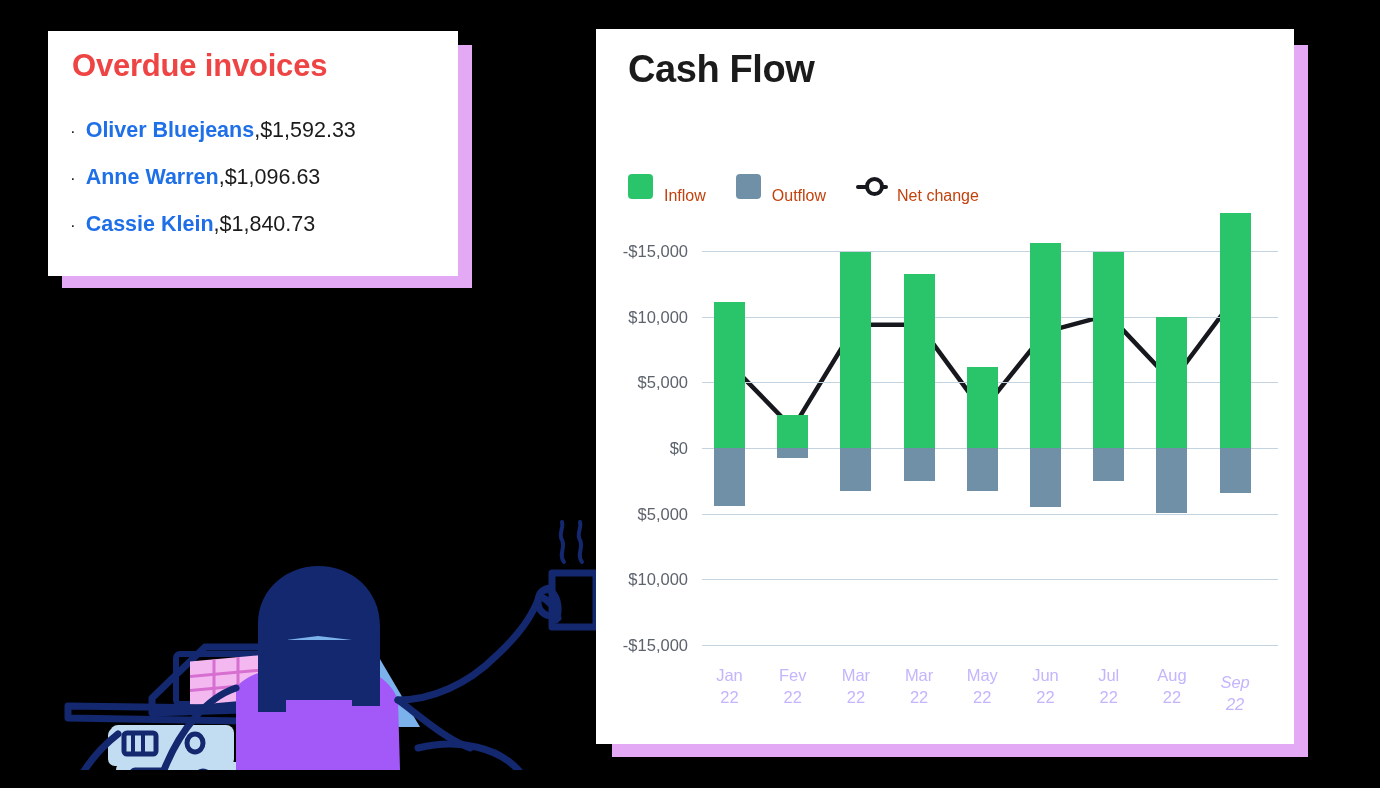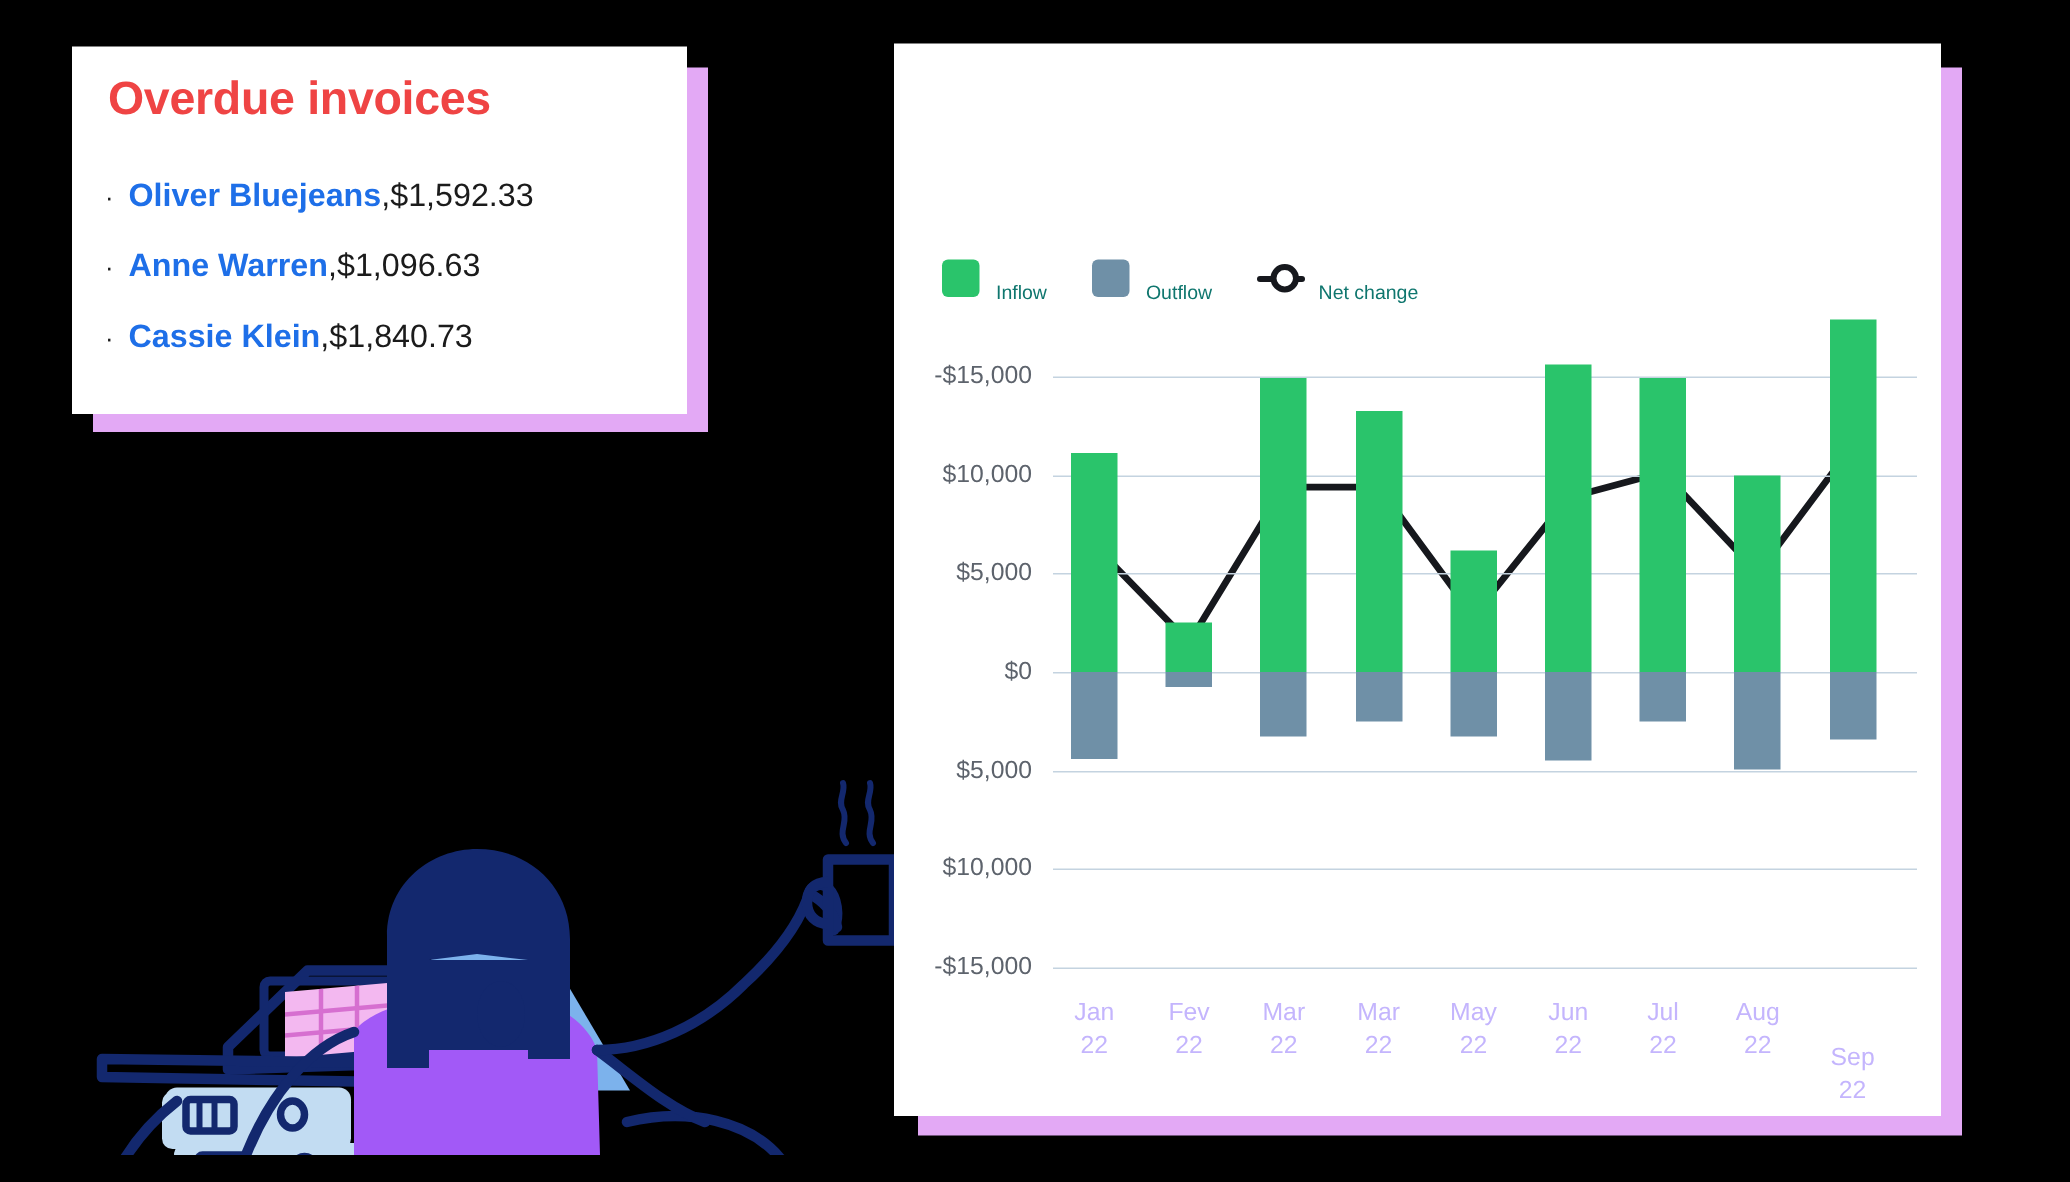--- a/index.html
+++ b/index.html
@@ -42,21 +42,21 @@
   }
   #cf-sub{
     position:absolute;left:628px;top:119px;
     font-size:19.5px;color:#33373d;white-space:nowrap;
   }
 
   
   #cf-legend{position:absolute;left:628px;top:168px;display:flex;align-items:center;}
   .lg-item{display:flex;align-items:center;margin-right:30px;}
   .lg-swatch{width:25px;height:25px;border-radius:4px;margin-right:11px;}
-  .lg-label{font-size:13px;color:#0f766e;white-space:nowrap;margin-top:19px;}
+  .lg-label{font-size:16px;color:#c2410c;white-space:nowrap;margin-top:19px;}
   .lg-mark{width:32px;height:22px;margin-right:9px;position:relative;}
   .lg-mark .bar{
     position:absolute;left:0;top:9.5px;width:32px;height:4px;background:#16181d;
     border-radius:2px;
   }
   .lg-mark .dot{
     position:absolute;left:9px;top:1.5px;width:11px;height:11px;border-radius:50%;
     background:#ffffff;border:4px solid #16181d;box-sizing:content-box;
   }
 
@@ -206,20 +206,21 @@
       <span class="inv-bullet">·</span>
       <span class="inv-name">Cassie Klein</span>
       <span>, </span>
       <span class="inv-amt">$1,840.73</span>
     </div>
   </div>
 
   <div class="shadow" id="cf-shadow"></div>
   <div class="card" id="cf-card"></div>
 
+  <div id="cf-title">Cash Flow</div>
 
   <div id="cf-legend">
     <div class="lg-item">
       <div class="lg-swatch" style="background:#2ac46b"></div>
       <span class="lg-label">Inflow</span>
     </div>
     <div class="lg-item">
       <div class="lg-swatch" style="background:#6f90a7"></div>
       <span class="lg-label">Outflow</span>
     </div>
@@ -302,19 +303,19 @@
         <div>22</div>
       </div>
       <div class="bar-in" style="left: 560.4px; top: 287.8px; width: 31px; height: 131.2px; background: rgb(42, 196, 107);"></div>
       <div class="bar-out" style="left: 560.4px; top: 419px; width: 31px; height: 64.944px; background: rgb(111, 144, 167);"></div>
       <div class="xtick" style="left: 545.9px; top: 634.8px;">
         <div>Aug</div>
         <div>22</div>
       </div>
       <div class="bar-in" style="left: 623.6px; top: 184.152px; width: 31px; height: 234.848px; background: rgb(42, 196, 107);"></div>
       <div class="bar-out" style="left: 623.6px; top: 419px; width: 31px; height: 44.608px; background: rgb(111, 144, 167);"></div>
-      <div class="xtick" style="left: 609.1px; top: 665px;">
+      <div class="xtick" style="left: 609.1px; top: 642px; font-style: italic;">
         <div>Sep</div>
         <div>22</div>
       </div>
     </div>
 
 </div>
 
 </body></html>

